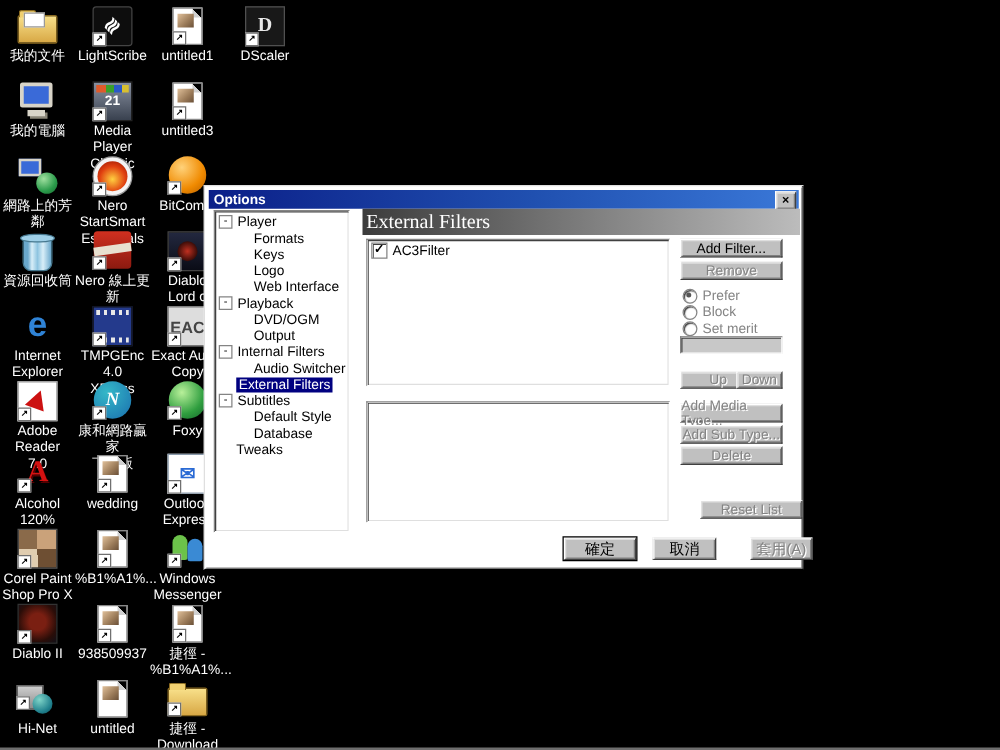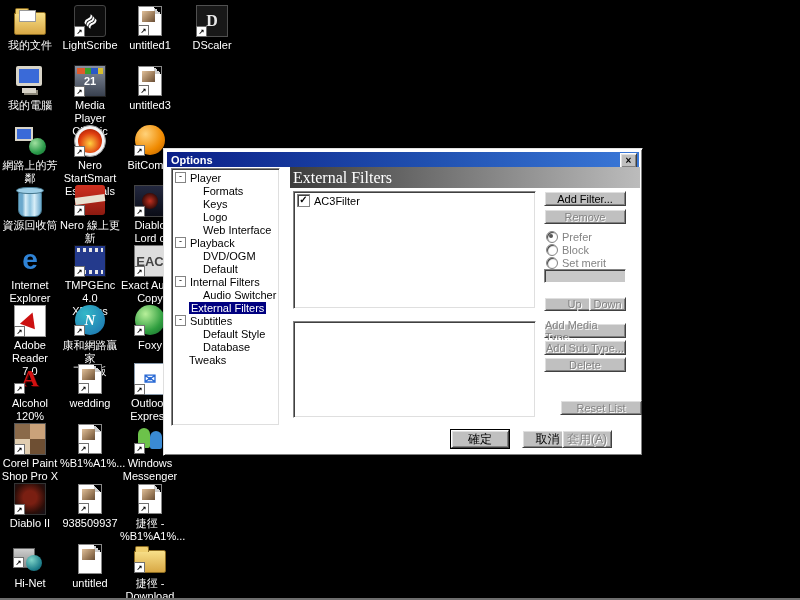--- a/index.html
+++ b/index.html
@@ -387,21 +387,21 @@
           <span class="tl">Web Interface</span>
         </div>
       <div class="trow branch">
           <span class="exp">-</span>
           <span class="tl">Playback</span>
         </div>
       <div class="trow child">
           <span class="tl">DVD/OGM</span>
         </div>
       <div class="trow child">
-          <span class="tl">Default</span>
+          <span class="tl">Output</span>
         </div>
       <div class="trow branch">
           <span class="exp">-</span>
           <span class="tl">Internal Filters</span>
         </div>
       <div class="trow child">
           <span class="tl">Audio Switcher</span>
         </div>
       <div class="trow leafroot sel">
           <span class="tl">External Filters</span>
@@ -452,17 +452,17 @@
 
     <div class="mlist sunken"></div>
 
     <div class="btn dis" style="left:380px;top:174px;width:82px;height:15px">Add Media Type...</div>
     <div class="btn dis" style="left:380px;top:191px;width:82px;height:15px">Add Sub Type...</div>
     <div class="btn dis" style="left:380px;top:208px;width:82px;height:15px">Delete</div>
     <div class="btn dis" style="left:396px;top:251px;width:82px;height:15px">Reset List</div>
 
     <div class="btn cn default" style="left:287px;top:281px;width:58px;height:18px">確定</div>
     <div class="btn cn" style="left:358px;top:281px;width:51px;height:18px">取消</div>
-    <div class="btn cn dis" style="left:398px;top:281px;width:50px;height:18px">套用(A)</div>
+    <div class="btn cn dis" style="left:436px;top:281px;width:50px;height:18px">套用(A)</div>
   </div>
 
   <div class="bottom-edge"></div>
 </div>
 
 </body></html>

